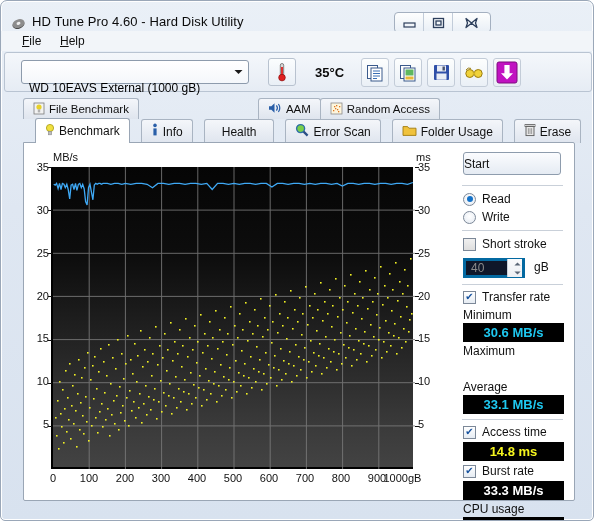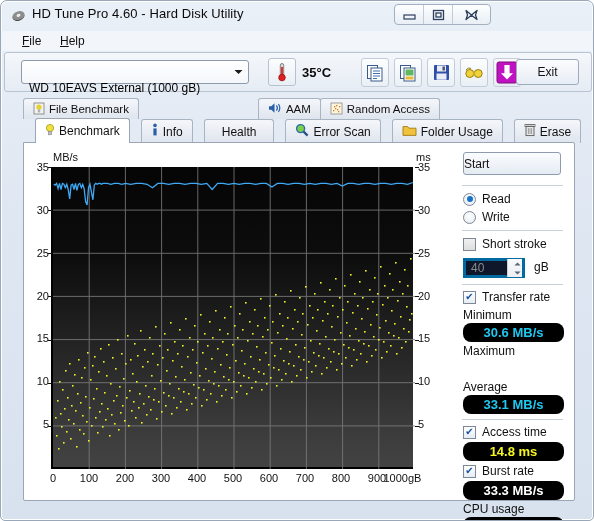--- a/index.html
+++ b/index.html
@@ -14,21 +14,21 @@
     position: absolute; left: 0; top: 0;
     width: 594px; height: 521px;
     background: linear-gradient(180deg,#eaf0f7 0%,#dfe7f2 40%,#d8e2ef 100%);
     border: 1px solid #9aa7b8;
     border-radius: 7px 7px 5px 5px;
     box-shadow: inset 0 0 0 1px #ffffff;
     overflow: hidden;
   }
   
   .titlebar {
-    position: absolute; left: 0; top: 0; width: 496px; height: 30px;
+    position: absolute; left: 0; top: 8px; width: 496px; height: 30px;
   }
   .title-icon {
     position: absolute; left: 10px; top: 7px; width: 16px; height: 16px;
   }
   .title-text {
     position: absolute; left: 31px; top: 5px;
     font-size: 13px; color: #0a0a0a; letter-spacing: .1px;
     white-space: nowrap;
   }
   .wctrls {
@@ -69,21 +69,21 @@
   }
   .drive-label {
     font-size: 12px; color: #000; padding-left: 7px; white-space: nowrap;
     flex: 1; overflow: hidden; margin-top: 32px;
   }
   .drive-arrow {
     width: 20px; display: flex; align-items: center; justify-content: center;
   }
   .temp-wrap {
     position: absolute; left: 263px; top: 5px; height: 28px;
-    display: flex; align-items: center; gap: 6px;
+    display: flex; align-items: center; gap: 19px;
   }
   .temp-btn {
     width: 28px; height: 28px; border: 1px solid #b8c2cf; border-radius: 3px;
     background: linear-gradient(180deg,#fbfdfe,#e9eff6);
     display: flex; align-items: center; justify-content: center;
   }
   .temp-text { font-size: 13px; font-weight: bold; color: #0a0a0a; }
   .tool-btns {
     position: absolute; left: 356px; top: 5px; height: 29px;
     display: flex; gap: 5px; align-items: center;
@@ -216,21 +216,21 @@
   .gb-unit {
     position: absolute; left: 80px; font-size: 12px; color: #111;
   }
   .caption {
     position: absolute; left: 9px; font-size: 12px; color: #111;
   }
   .value-box {
     position: absolute; left: 9px; width: 101px; height: 19px;
     background: #000; display: flex; align-items: center;
     justify-content: center;
-    font-size: 13px; font-weight: bold; border-radius: 8px;
+    font-size: 13px; font-weight: bold;
   }
   .v-cyan { color: #1ec8f0; }
   .v-yellow { color: #f5f51e; }
   .v-white { color: #ffffff; }
 </style>
 </head>
 <body>
 
 <div class="window">
 
@@ -327,23 +327,20 @@
         </svg>
       </span>
       <span class="tbtn" style="background:linear-gradient(180deg,#f9f9fb,#e8edf4)">
         <svg width="22" height="23" viewBox="0 0 22 23">
           <rect x="1" y="1" width="20" height="21" rx="2" fill="#c112c1" stroke="#7e0a7e" stroke-width="1"></rect>
           <path d="M8.4 4 H13.6 V12.2 H17 L11 18.6 L5 12.2 H8.4 Z" fill="#ffffff"></path>
         </svg>
       </span>
     </div>
 
-    <div class="exit-btn">
-      <span>Exit</span>
-    </div>
   </div>
 
   <div class="tabs-row1">
     <div class="tab">
       <span>
         <svg width="12" height="13" viewBox="0 0 12 13">
             <rect x="1" y="1" width="10" height="11" fill="#f2f2f2" stroke="#7a7a7a" stroke-width=".8"></rect>
             <circle cx="6" cy="5" r="2.6" fill="#e8d12a"></circle>
             <rect x="4.8" y="7.4" width="2.4" height="3" fill="#b0b0b0"></rect>
           </svg>

